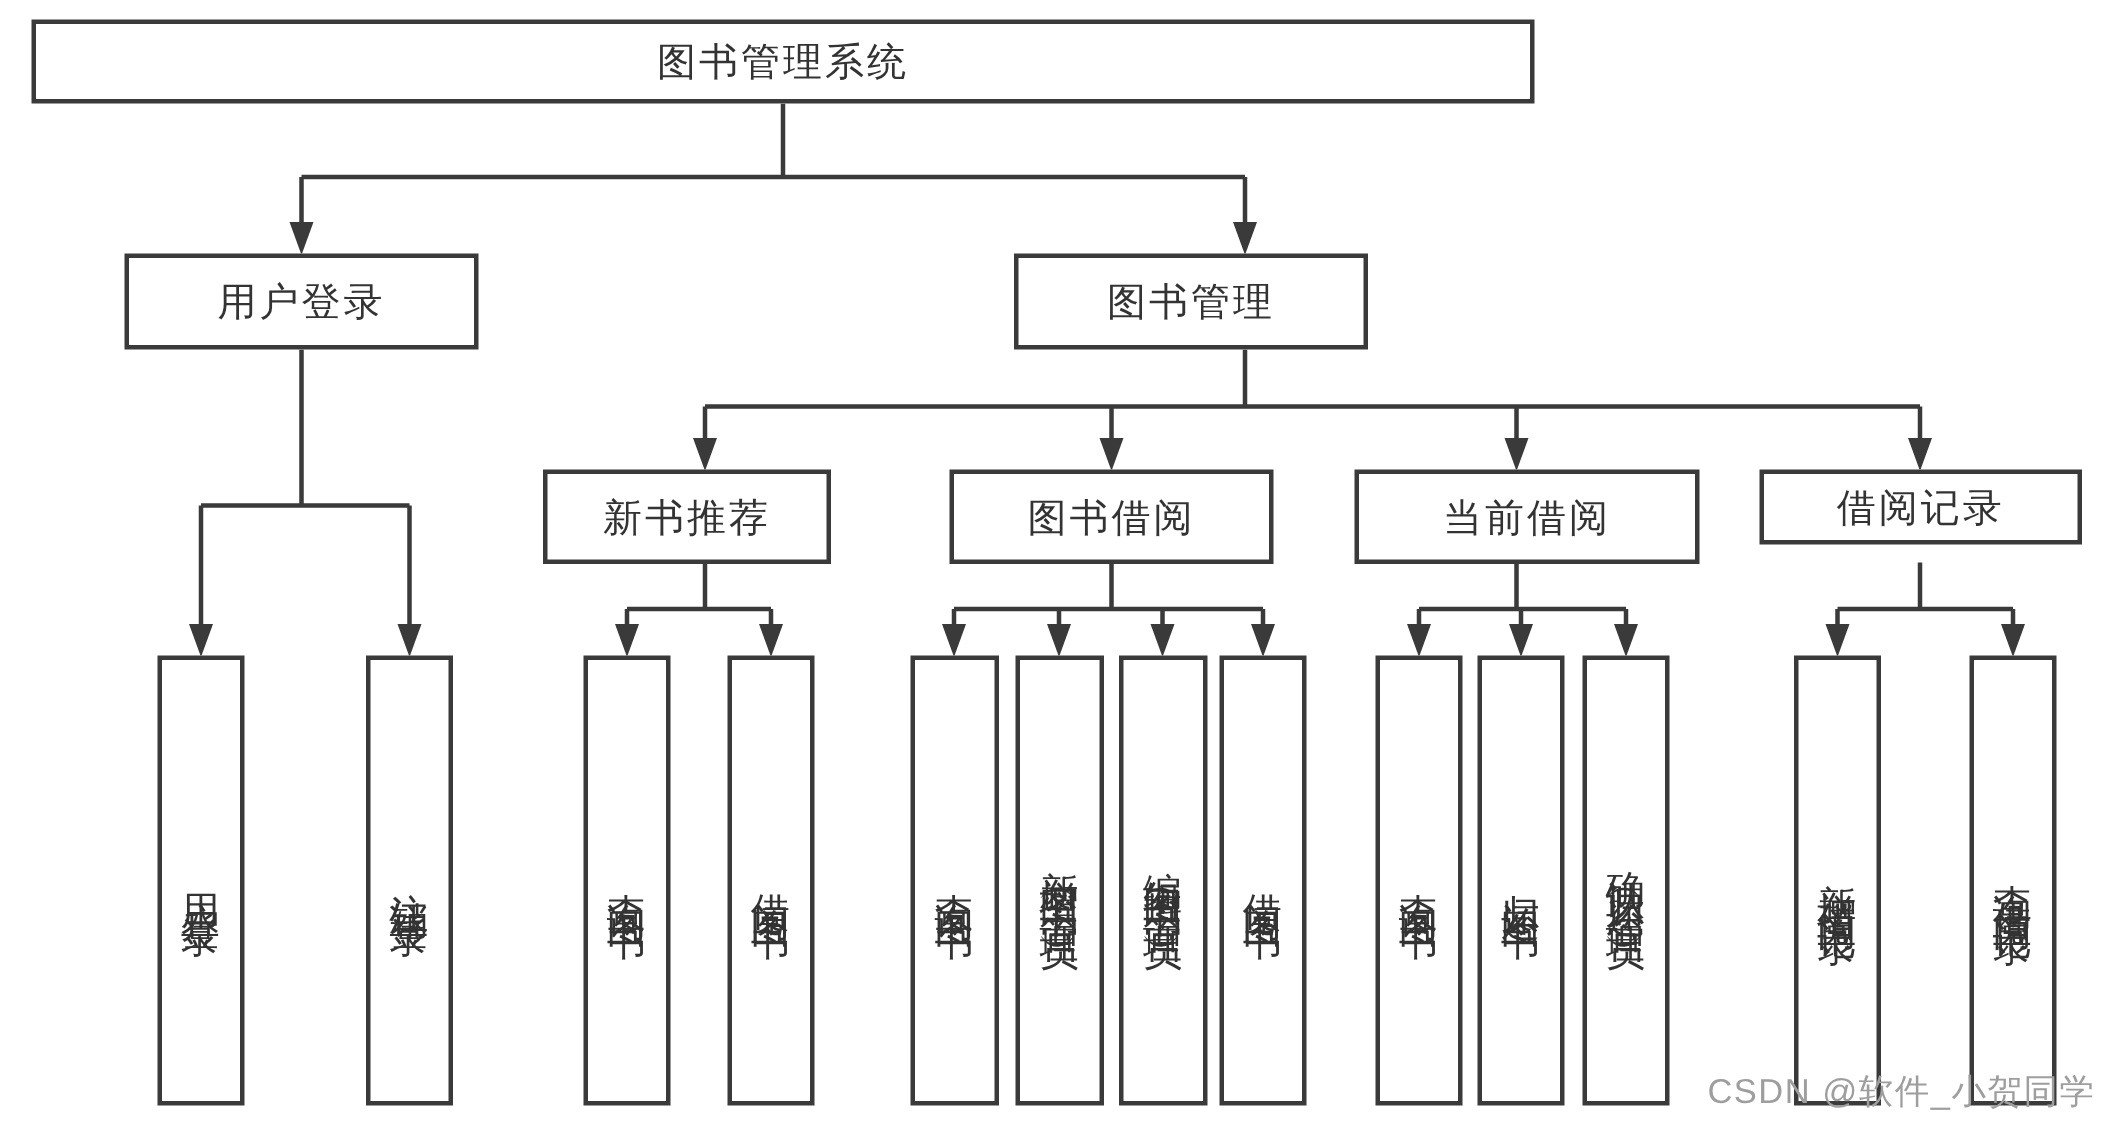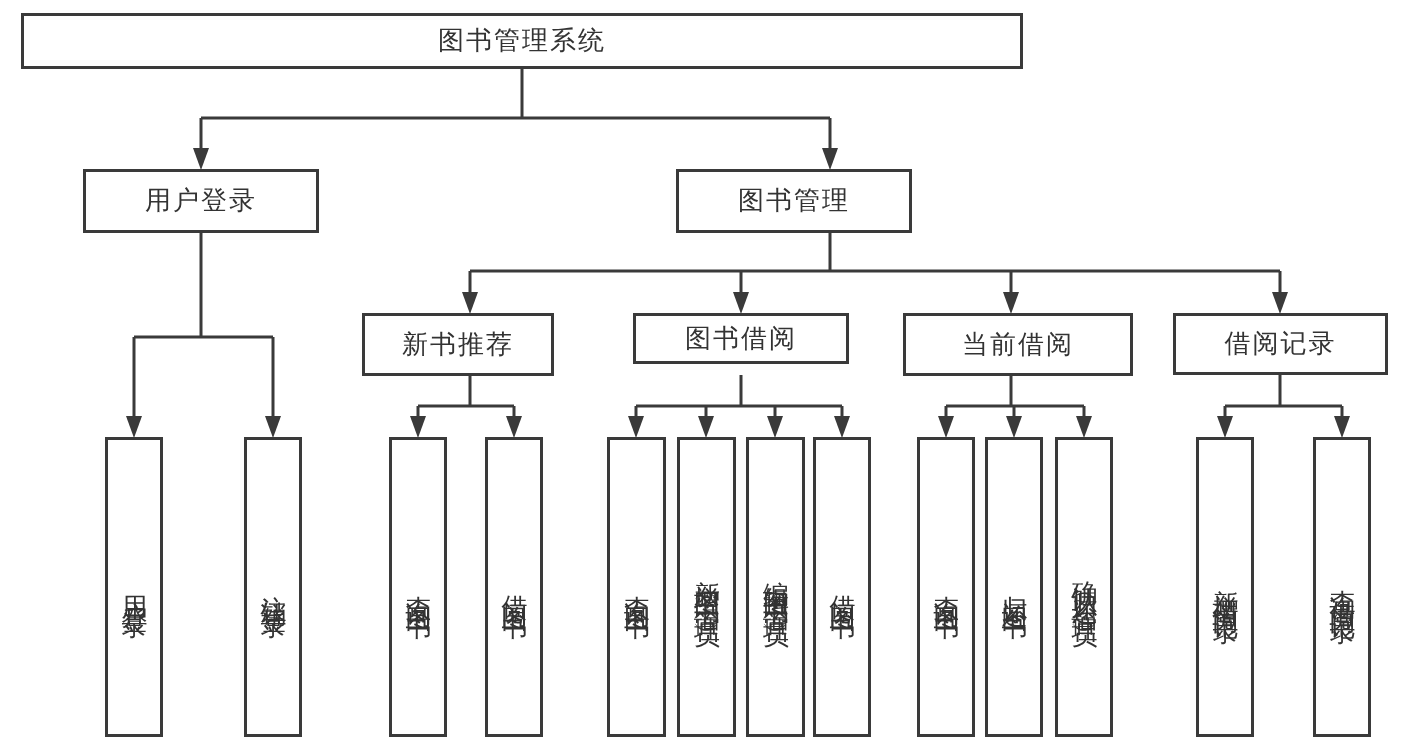--- a/index.html
+++ b/index.html
@@ -1,21 +1,21 @@
 <!DOCTYPE html>
 <html><head>
 <meta charset="utf-8">
 <style>
   html, body { margin: 0; padding: 0; background: #ffffff; }
   #stage {
     position: relative;
     width: 1405px;
     height: 747px;
     background: var(--bg, #ffffff);
-    font-family: Liberation Serif, serif;
+    font-family: Liberation Sans, sans-serif;
     color: var(--text, #333333);
     overflow: hidden;
   }
   #connectors {
     position: absolute;
     left: 0; top: 0;
     pointer-events: none;
   }
   #connectors path {
     fill: none;
@@ -109,27 +109,27 @@
   <div class="node h" style="left:83px;top:169px;width:236px;height:64px">
     <span>用户登录</span>
   </div>
   <div class="node h" style="left:676px;top:169px;width:236px;height:64px">
     <span>图书管理</span>
   </div>
 
   <div class="node h" style="left:362px;top:313px;width:192px;height:63px">
     <span>新书推荐</span>
   </div>
-  <div class="node h" style="left:633px;top:313px;width:216px;height:51px">
+  <div class="node h" style="left:633px;top:313px;width:216px;height:63px">
     <span>图书借阅</span>
   </div>
   <div class="node h" style="left:903px;top:313px;width:230px;height:63px">
     <span>当前借阅</span>
   </div>
-  <div class="node h" style="left:1173px;top:313px;width:215px;height:62px">
+  <div class="node h" style="left:1173px;top:313px;width:215px;height:50px">
     <span>借阅记录</span>
   </div>
 
   <div class="node v" style="left:105px;top:437px;width:58px;height:300px">
     <span>用户登录</span>
   </div>
   <div class="node v" style="left:244px;top:437px;width:58px;height:300px">
     <span>注销登录</span>
   </div>
 
@@ -163,13 +163,14 @@
     <span>确认归还（管理员）</span>
   </div>
 
   <div class="node v" style="left:1196px;top:437px;width:58px;height:300px">
     <span>新增借阅记录</span>
   </div>
   <div class="node v" style="left:1313px;top:437px;width:58px;height:300px">
     <span>查询借阅记录</span>
   </div>
 
+  <div id="watermark">CSDN @软件_小贺同学</div>
 </div>
 
 </body></html>

